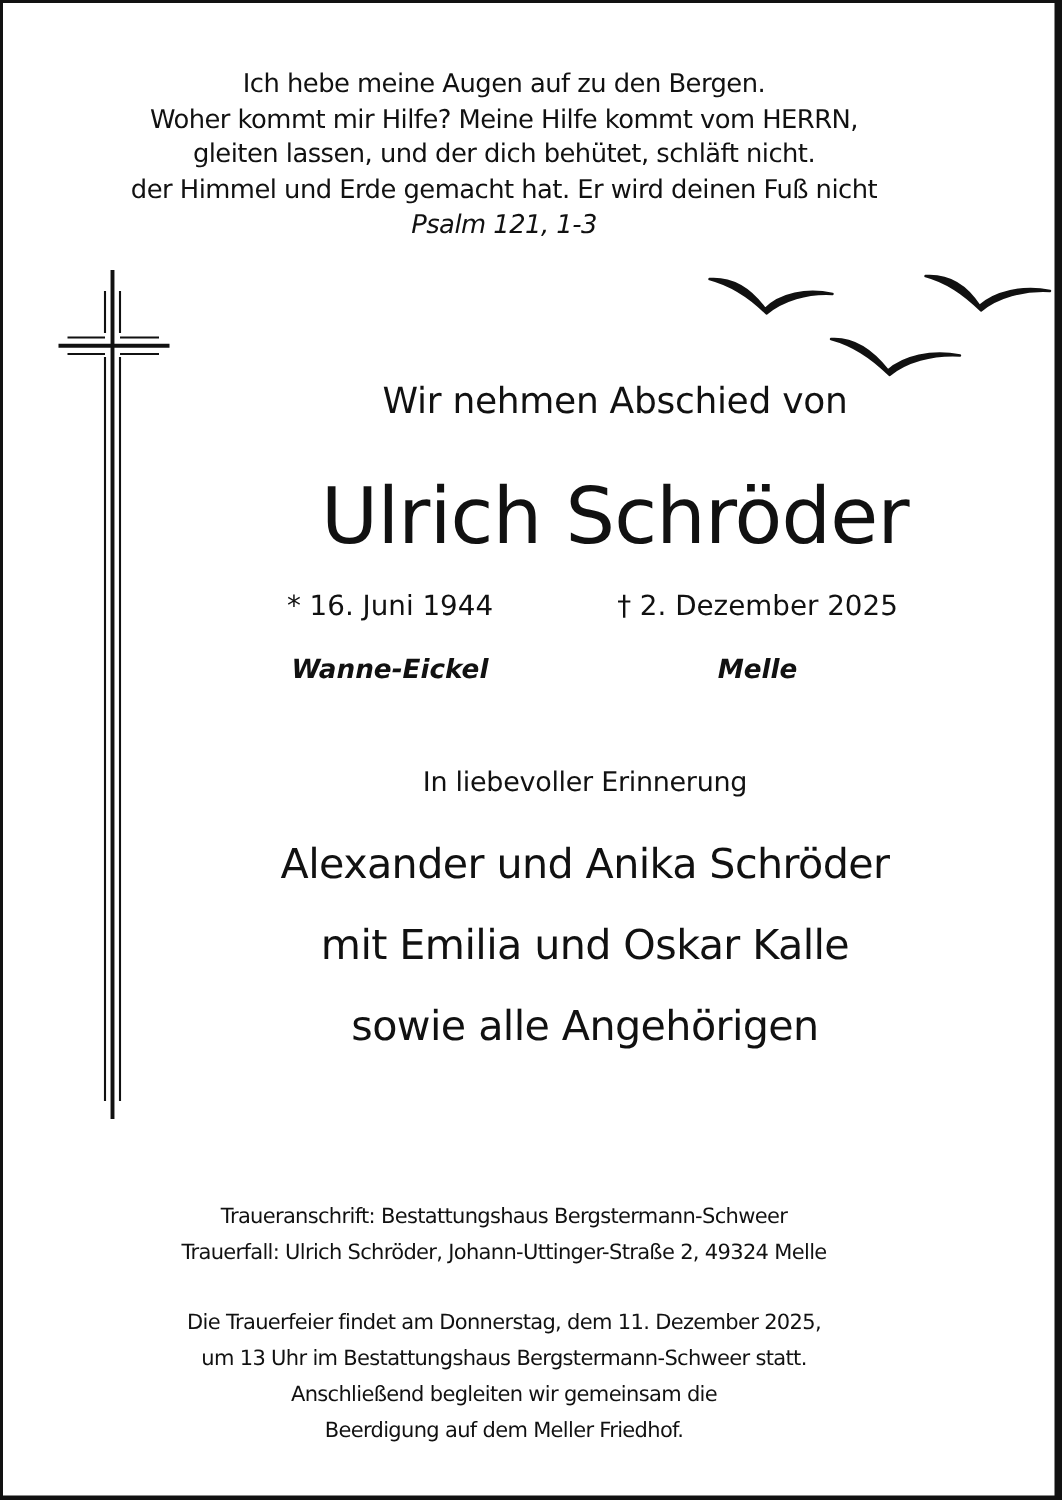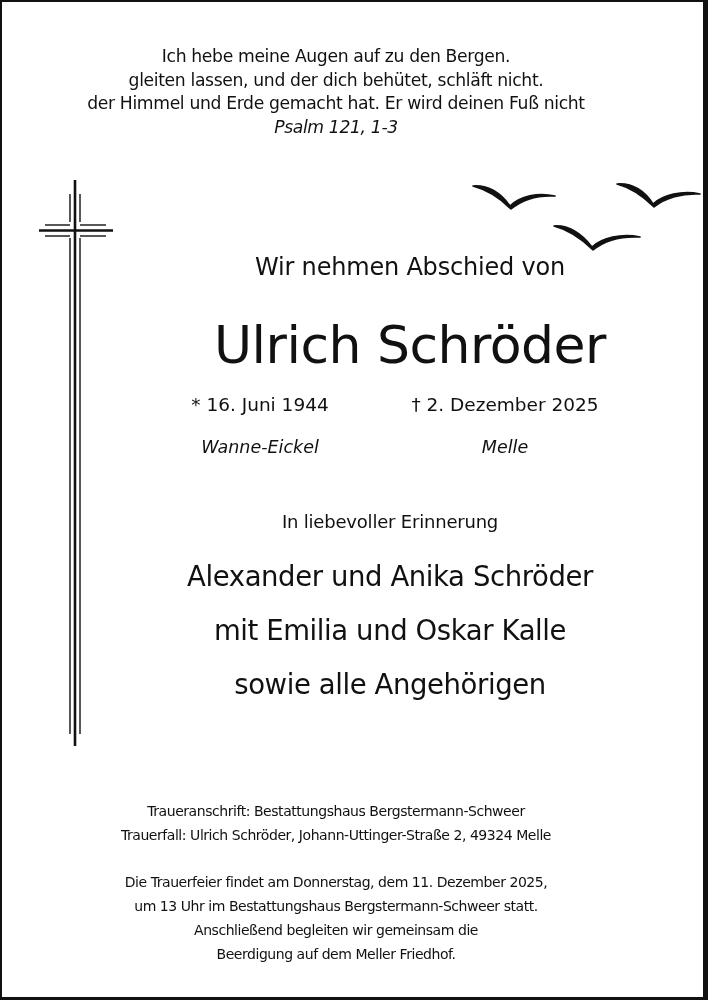--- a/index.html
+++ b/index.html
@@ -19,21 +19,21 @@
     .psalm { top: 45px; font-size: 17.2px; line-height: 23.5px; letter-spacing: -0.35px; }
     .psalm .line { display: block; }
     .psalm .ref { font-style: italic; }
     .intro { top: 255px; font-size: 24px; line-height: 24px; left: 140px; width: 540px; }
     .name {
       top: 300px; left: 140px; width: 540px;
       font-size: 52px; line-height: 64px; letter-spacing: -0.5px;
       font-family: "DejaVu Sans", sans-serif; font-weight: normal; margin-top: 13px;
     }
     .dates { position: absolute; top: 394px; font-family: "DejaVu Sans", sans-serif; font-size: 18.5px; color: #111; white-space: nowrap; text-align: center; }
-    .place { position: absolute; top: 437px; font-family: "DejaVu Sans", sans-serif; font-size: 17.5px; font-style: italic; color: #111; white-space: nowrap; text-align: center; }
+    .place { position: absolute; top: 437px; font-family: "DejaVu Sans", sans-serif; font-size: 17.5px; font-style: italic; color: #111; white-space: nowrap; text-align: center; font-weight: bold; }
     .col-birth { left: 160px; width: 200px; }
     .col-death { left: 370px; width: 270px; }
     .remember { top: 510px; left: 130px; width: 520px; font-size: 18px; line-height: 24px; }
     .family { left: 130px; width: 520px; font-size: 27.5px; line-height: 52px; letter-spacing: -0.4px; }
     .fam1 { top: 550px; }
     .fam2 { top: 604px; }
     .fam3 { top: 658px; }
     .info { font-size: 14px; line-height: 24px; letter-spacing: -0.45px; }
     .addr1 { top: 799px; }
     .addr2 { top: 823px; }
@@ -61,20 +61,21 @@
   </g>
   <g fill="#111" stroke="#111" stroke-linejoin="round" stroke-linecap="round">
     <path d="M473,186 C488,185 500,192 510,206 C520,196 538,192 555,196 C538,195 522,200 511,209 C500,198 488,190 473,186 Z" stroke-width="1.6"></path>
     <path d="M617,184 C632,183 644,190 653,204 C663,195 682,190 700,194 C682,193 665,198 654,207 C643,196 632,188 617,184 Z" stroke-width="1.6"></path>
     <path d="M554,226 C569,225 581,233 592,247 C602,238 621,233 640,237 C621,236 604,241 593,250 C582,239 569,230 554,226 Z" stroke-width="1.6"></path>
   </g>
 </svg>
 
 <div class="txt psalm">
   <span class="line">Ich hebe meine Augen auf zu den Bergen.</span>
+  <span class="line">Woher kommt mir Hilfe? Meine Hilfe kommt vom HERRN,</span>
   <span class="line">gleiten lassen, und der dich behütet, schläft nicht.</span>
   <span class="line">der Himmel und Erde gemacht hat. Er wird deinen Fuß nicht</span>
   <span class="line ref">Psalm 121, 1-3</span>
 </div>
 
 <div class="txt intro">Wir nehmen Abschied von</div>
 
 <div class="txt name">Ulrich Schröder</div>
 
 <div class="dates col-birth">* 16. Juni 1944</div>

